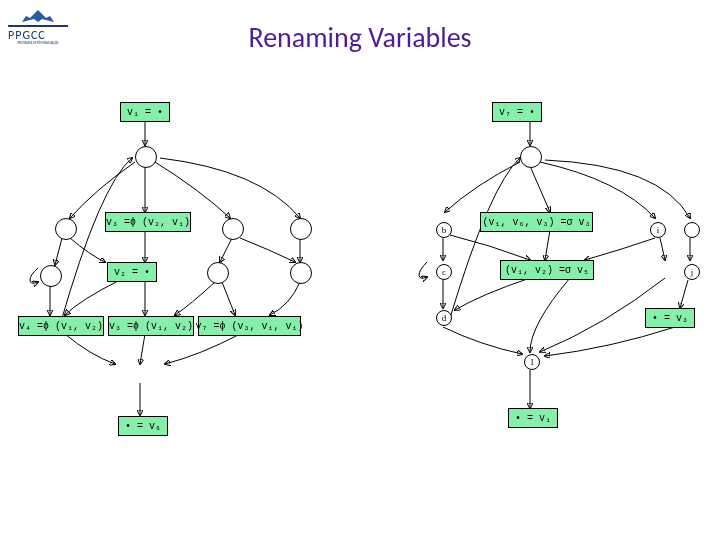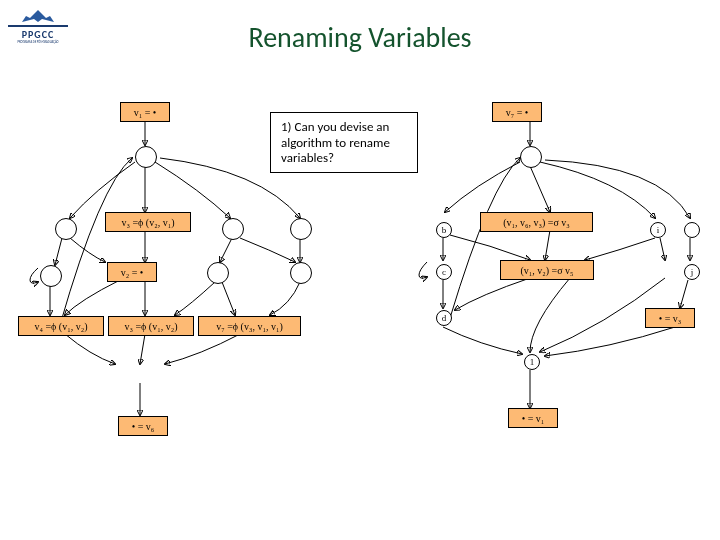--- a/index.html
+++ b/index.html
@@ -1,25 +1,25 @@
 <!DOCTYPE html>
 <html><head>
 <meta charset="utf-8">
 <style>
 body{margin:0;font-family:Calibri,Arial,sans-serif;background:#fff;width:720px;height:540px;position:relative}
 .logo{position:absolute;top:6px;left:8px;width:60px}
 .logo-eagle{height:18px;display:flex;justify-content:center;align-items:flex-end}
 .logo-eagle svg{width:40px;height:16px}
 .logo-bar{height:2px;background:#1a3a6e;margin:1px 0}
-.logo-txt{font-size:10px;font-weight:bold;color:#1a3a6e;text-align:center;letter-spacing:1px}
+.logo-txt{font-size:12px;font-weight:normal;color:#1a3a6e;letter-spacing:1px}
 .logo-sub{font-size:3px;color:#1a3a6e;text-align:center;line-height:1}
-.title{position:absolute;top:20px;left:0;width:100%;text-align:center;font-size:28px;color:#14532d}
+.title{position:absolute;top:20px;left:0;width:100%;text-align:center;font-size:28px;color:#4c1d95}
 .diag{position:absolute;top:90px;left:0;width:720px;height:430px}
 .node-c{position:absolute;width:20px;height:20px;border:1px solid #000;border-radius:50%;background:#fff}
-.node-r{position:absolute;height:18px;border:1px solid #000;background:#fdba74;font-family:Liberation Serif, serif;font-size:10px;display:flex;align-items:center;justify-content:center;white-space:nowrap;padding:0 3px}
+.node-r{position:absolute;height:18px;border:1px solid #000;background:#86efac;font-family:Liberation Mono, monospace;font-size:10px;display:flex;align-items:center;justify-content:center;white-space:nowrap;padding:0 3px}
 .node-s{position:absolute;width:14px;height:14px;border:1px solid #000;border-radius:50%;background:#fff;font-family:'Times New Roman',serif;font-size:9px;display:flex;align-items:center;justify-content:center}
 .qbox{position:absolute;border:1px solid #000;background:#fff;font-size:13px;padding:6px 10px;line-height:1.2}
 svg.edges{position:absolute;top:0;left:0;width:720px;height:430px}
 svg.edges path{stroke:#000;stroke-width:1;fill:none}
 </style>
 </head>
 <body>
 
 <div class="logo" data-name="logo">
   <div class="logo-eagle" data-name="logo-eagle-icon">
@@ -115,15 +115,14 @@
 
 <div class="node-r" style="left:500px;top:170px;width:86px" data-name="node-sigma-v5">(v₁, v₂) =σ v₅</div>
 <div class="node-s" style="left:684px;top:174px" data-name="node-j">j</div>
 <div class="node-s" style="left:436px;top:220px" data-name="node-d">d</div>
 <div class="node-r" style="left:645px;top:218px;width:42px" data-name="node-use-v3">• = v₃</div>
 <div class="node-s" style="left:524px;top:264px" data-name="node-l">1</div>
 <div class="node-r" style="left:508px;top:318px;width:42px" data-name="node-use-v1">• = v₁</div>
 
 <style></style>
 
-<div class="qbox" style="left:270px;top:22px;width:126px" data-name="question-1-box">1) Can you devise an algorithm to rename variables?</div>
 
 </div>
 
 </body></html>

